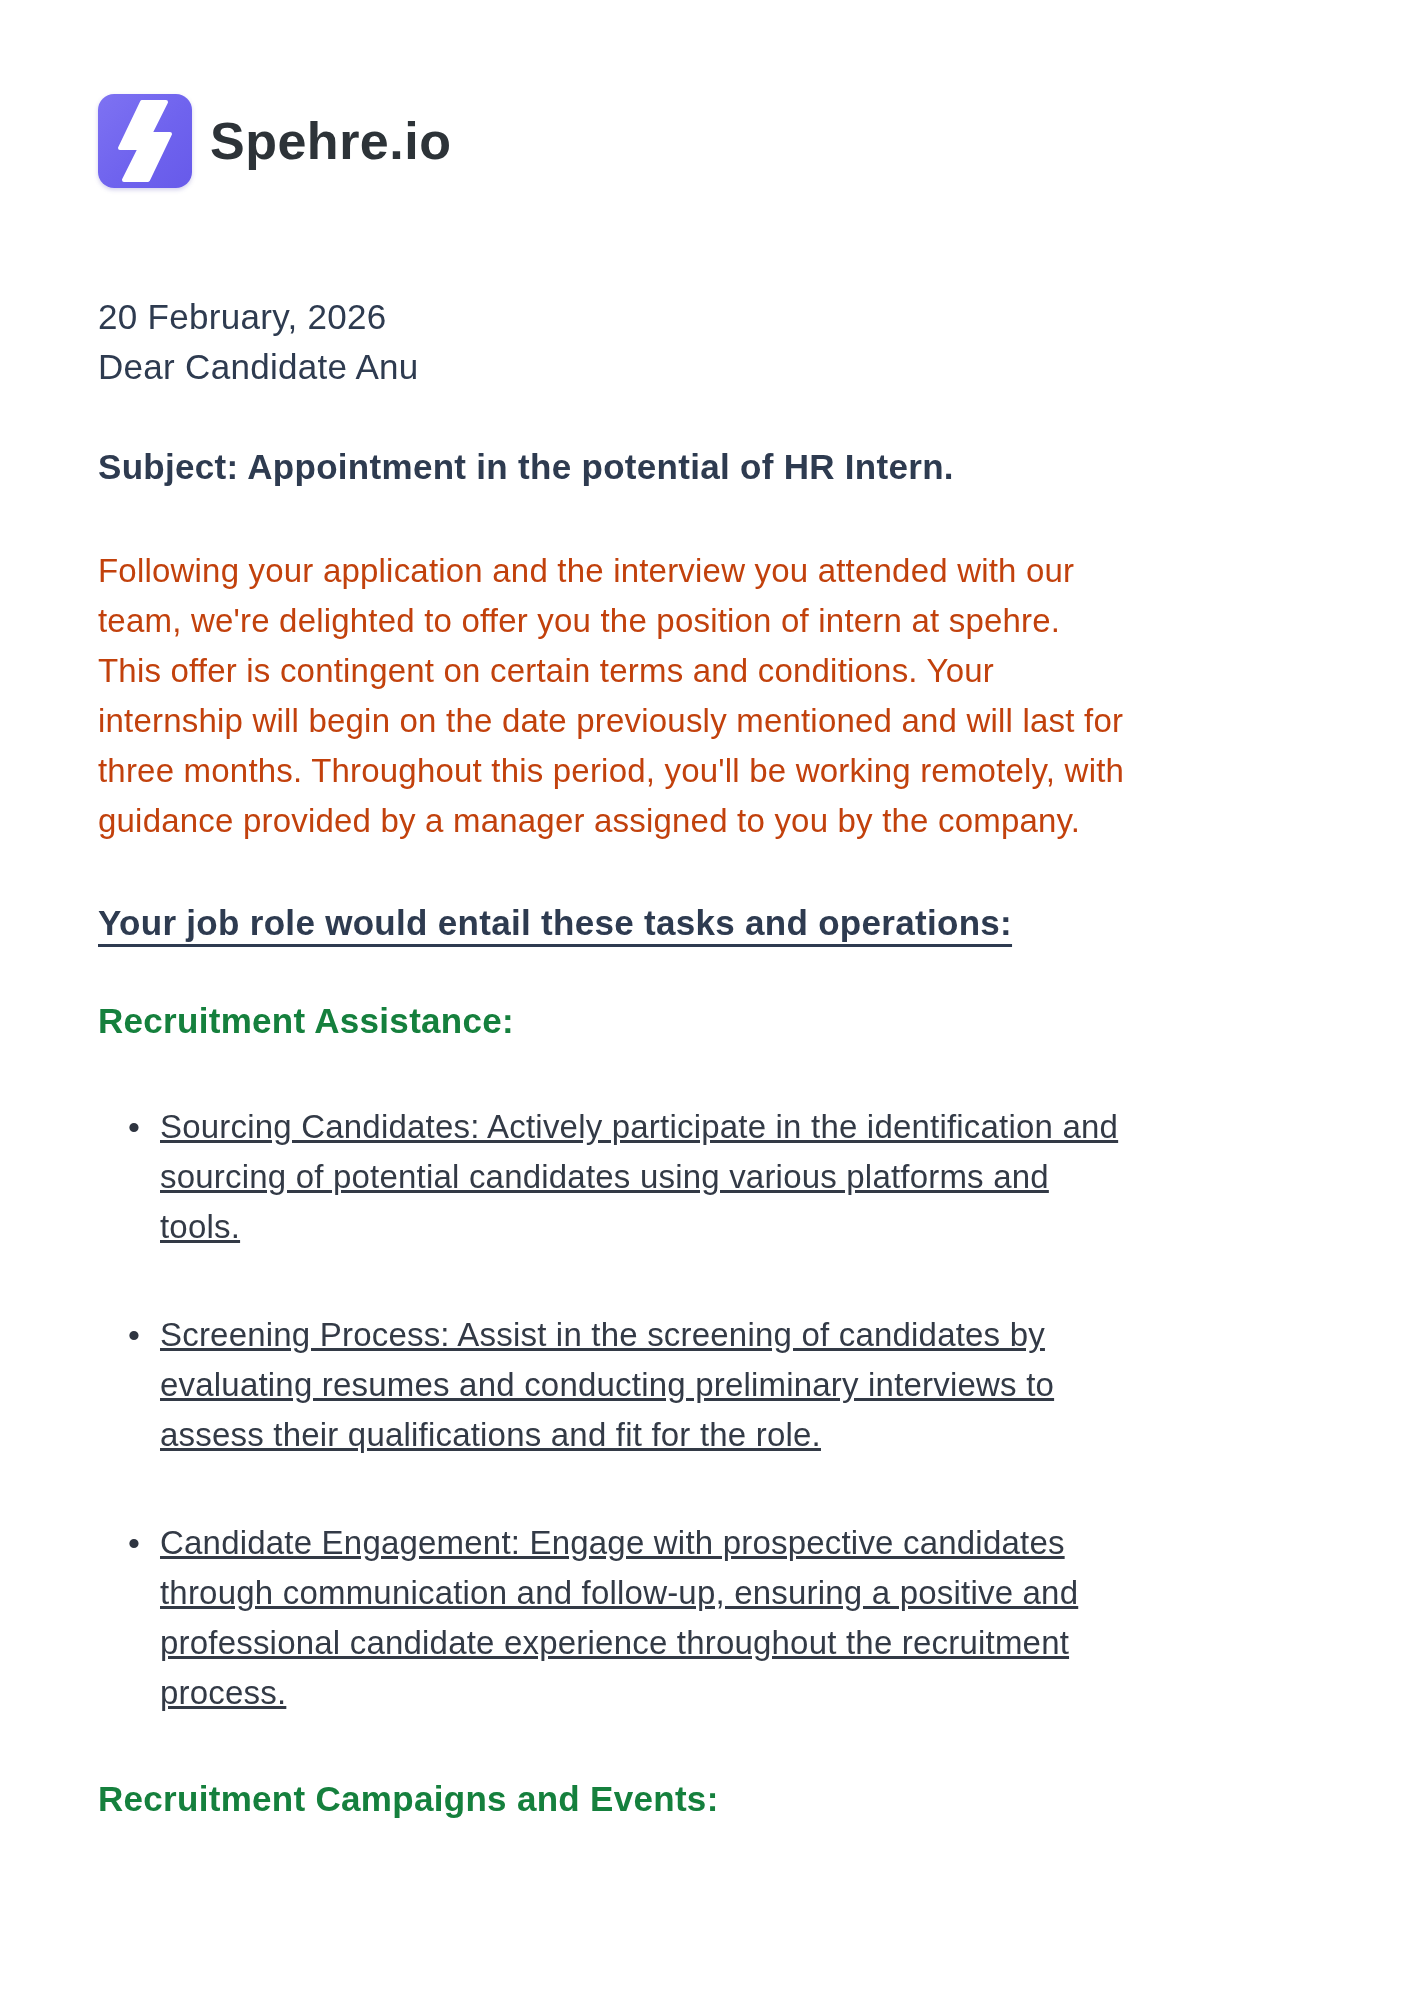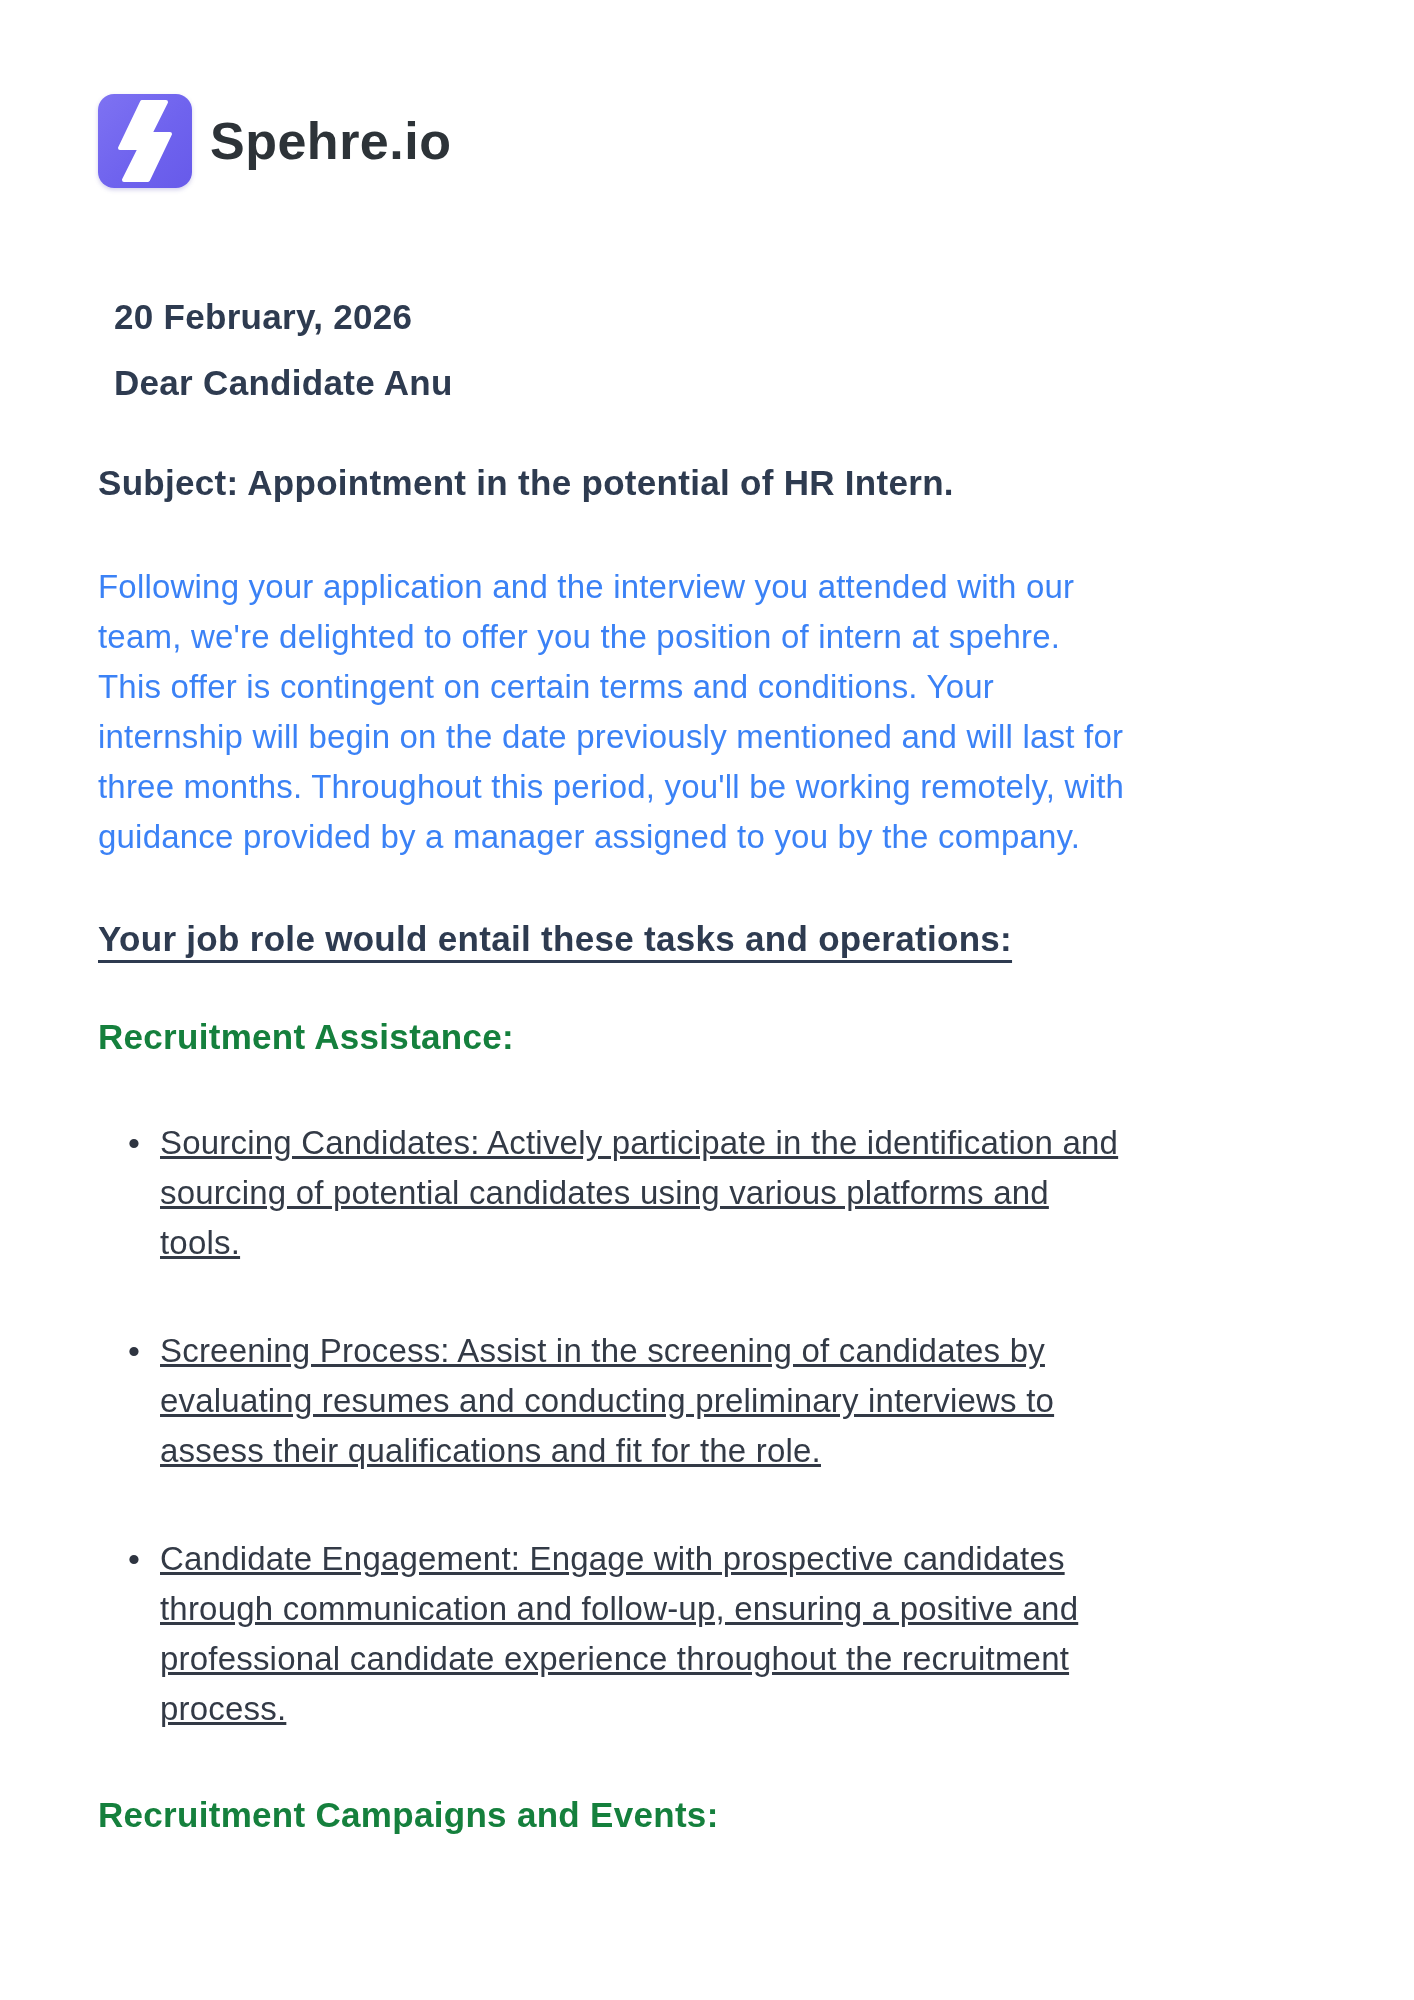--- a/index.html
+++ b/index.html
@@ -41,41 +41,41 @@
   .logo-badge svg { width: 94px; height: 94px; display: block; }
   .brand-name {
     font-size: 52px;
     font-weight: 700;
     color: #2d3338;
     letter-spacing: 0.5px;
   }
   
   .date-block { margin-top: 104px; }
   .date-block p {
-    margin: 16px;
+    margin: 0;
     font-size: 35px;
     line-height: 50px;
-    font-weight: 700;
+    font-weight: 400;
     color: #2e3b50;
     letter-spacing: 0.3px;
   }
   .subject {
     margin: 50px 0 0 0;
     font-size: 35px;
     line-height: 50px;
     font-weight: 700;
     color: #2e3b50;
     letter-spacing: 0.3px;
   }
   .body-text {
     margin: 54px 0 0 0;
     font-size: 33px;
     line-height: 50px;
     font-weight: 400;
-    color: #3b82f6;
+    color: #c2410c;
     letter-spacing: 0.2px;
   }
   .tasks-heading {
     margin: 52px 0 0 0;
     font-size: 35px;
     line-height: 50px;
     font-weight: 700;
     color: #2e3b50;
     letter-spacing: 0.3px;
     text-decoration: underline;

